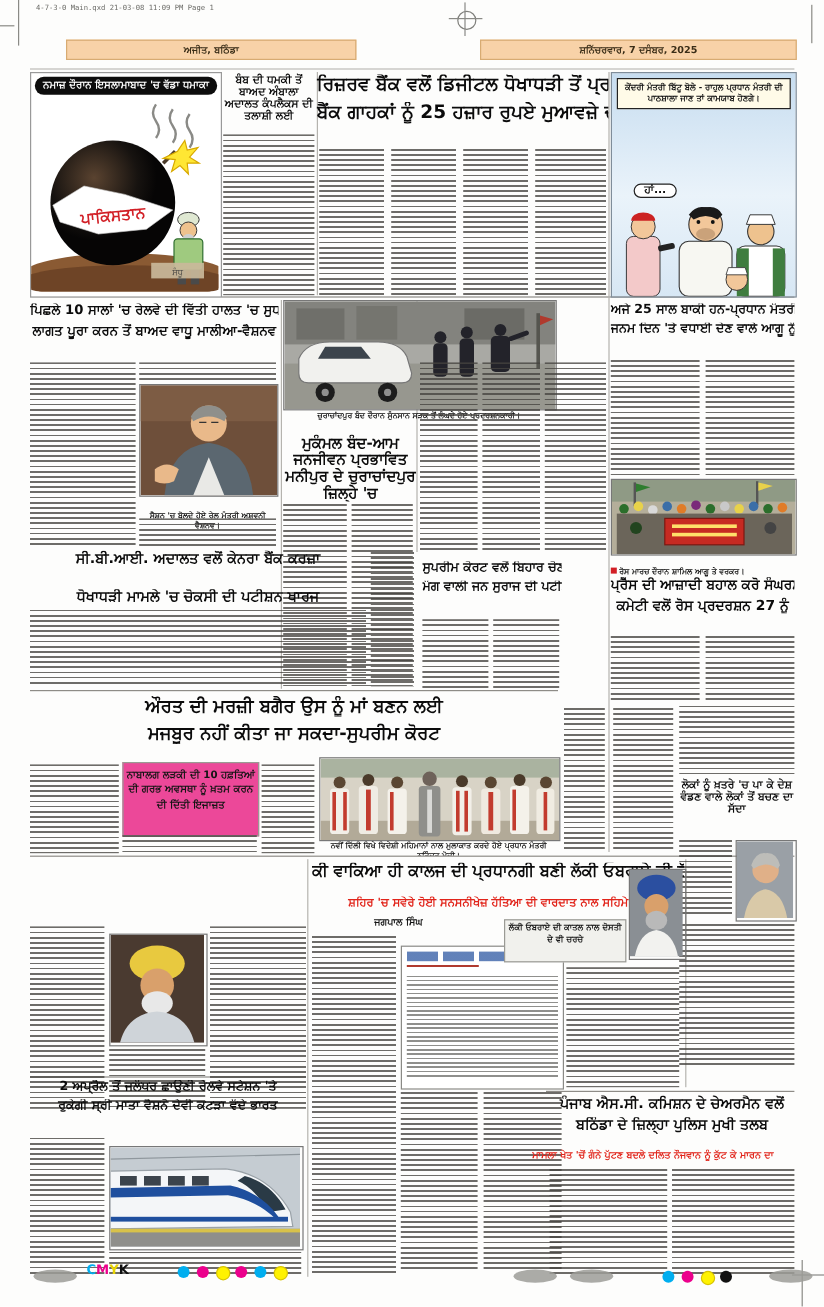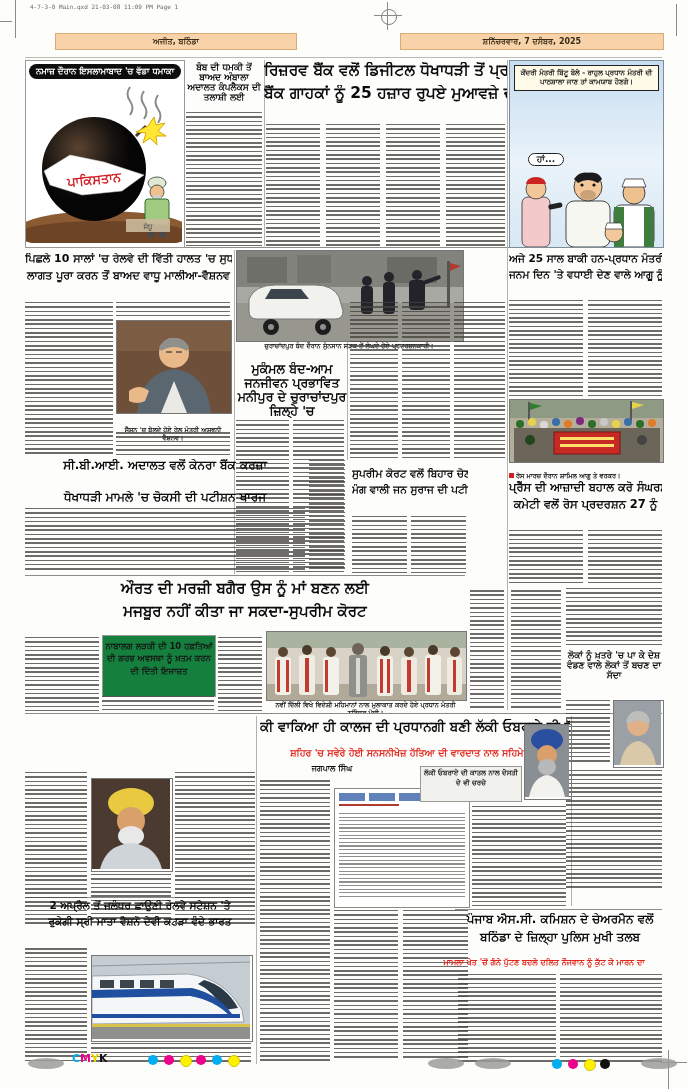--- a/index.html
+++ b/index.html
@@ -8,21 +8,21 @@
   .abs{position:absolute;}
   
   .gk{position:absolute;background-image:repeating-linear-gradient(#45433f 0px,#45433f 1.5px,transparent 1.5px,transparent 4.3px);opacity:.78;}
   .h{font-weight:bold;color:#0b0b0b;text-align:center;line-height:1.12;}
   .h div{white-space:nowrap;overflow:hidden;}
   .cap{font-weight:bold;font-size:6.5px;color:#101010;text-align:center;line-height:1.25;overflow:hidden;}
   .vr{position:absolute;width:1px;background:#b5b3ae;}
   .hr{position:absolute;height:1px;background:#8e8c87;}
   .bar{background:#f8d2a8;border:1px solid #d8ab72;font-size:8px;font-weight:bold;color:#3a2d17;
        text-align:center;line-height:15px;height:15px;overflow:hidden;}
-  .inset{background:#15803d;border:1px solid #9a9a94;font-weight:bold;text-align:center;color:#151515;}
+  .inset{background:#ec4899;border:1px solid #9a9a94;font-weight:bold;text-align:center;color:#151515;}
   .dot{position:absolute;width:10px;height:10px;border-radius:50%;}
   .gell{position:absolute;width:36px;height:11px;border-radius:50%;background:#9c9c98;opacity:.85;}
   .crop{position:absolute;background:#8a8a86;}
   svg{display:block;}
 </style>
 </head>
 <body>
 
 <div id="page">
 

